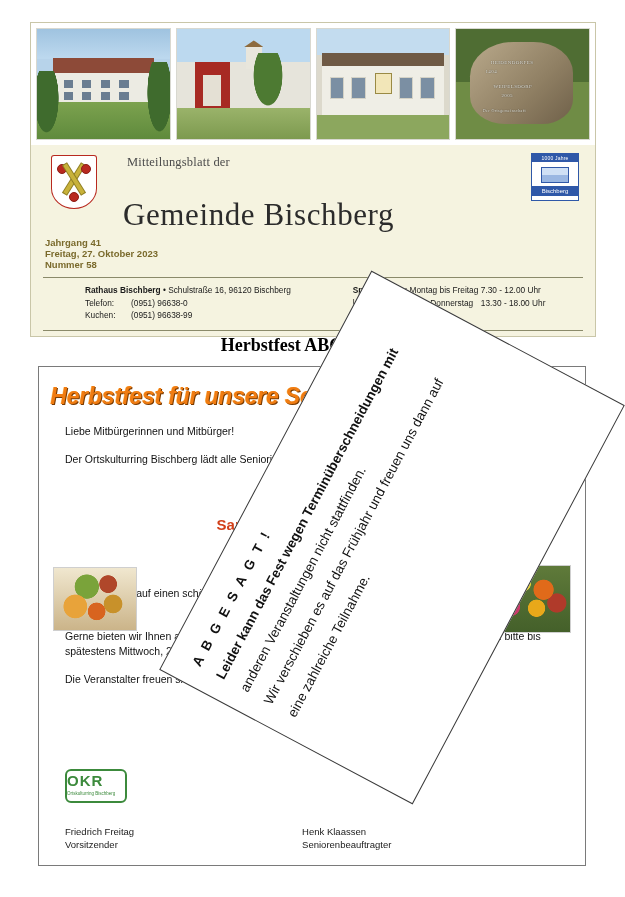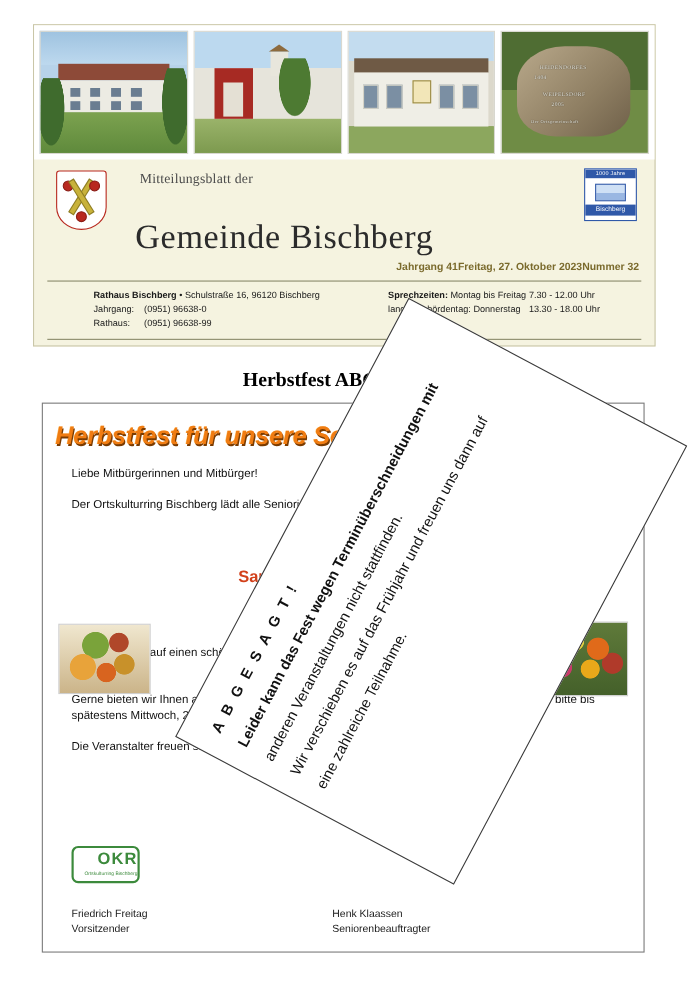--- a/index.html
+++ b/index.html
@@ -187,20 +187,21 @@
     line-height: 10px;
   }
 
   .issue-row {
     display: flex;
     justify-content: flex-end;
     padding: 2px 14px 7px 14px;
     font-size: 9.5px;
     font-weight: bold;
     color: #7a6a2c;
+    flex-direction: column;
   }
   .issue-row .mid { color: #7a6a2c; }
 
   .hairline {
     border-top: 1px solid #8a8a6a;
     margin: 0 12px;
   }
   .hairline2 {
     border-top: 1px solid #8a8a6a;
     margin: 0 12px 0 12px;
@@ -314,21 +315,21 @@
     bottom: 62px;
     width: 62px;
     height: 34px;
     border-radius: 6px;
     background: #ffffff;
     border: 2px solid #3c8a3c;
     box-sizing: border-box;
     color: #3c8a3c;
     font-size: 15px;
     font-weight: bold;
-    text-align: right;
+    text-align: left;
     line-height: 20px;
     letter-spacing: 1px;
   }
   .oka-logo small {
     display: block;
     font-size: 4.5px;
     line-height: 5px;
     font-weight: normal;
     letter-spacing: 0;
   }
@@ -431,37 +432,37 @@
     <div class="jubi">
       <div class="jubi-top">1000 Jahre</div>
       <div class="jubi-mid"></div>
       <div class="jubi-bot">Bischberg</div>
     </div>
   </div>
 
   <div class="issue-row">
     <div>Jahrgang 41</div>
     <div class="mid">Freitag, 27. Oktober 2023</div>
-    <div>Nummer 32</div>
+    <div>Nummer 58</div>
   </div>
 
   <div class="hairline"></div>
 
   <div class="contact-row">
     <div class="contact-left">
       <div>
         <b>Rathaus Bischberg</b>
         <span>• Schulstraße 16, 96120 Bischberg</span>
       </div>
       <div class="cr-line">
-        <span class="lbl" style="min-width:46px">Jahrgang:</span>
+        <span class="lbl" style="min-width:46px">Telefon:</span>
         <span>(0951) 96638-0</span>
       </div>
       <div class="cr-line">
-        <span class="lbl" style="min-width:46px">Rathaus:</span>
+        <span class="lbl" style="min-width:46px">Kuchen:</span>
         <span>(0951) 96638-99</span>
       </div>
     </div>
     <div class="contact-right">
       <div class="cr-line">
         <span class="lbl">
           <b>Sprechzeiten:</b>
           <span>Montag bis Freitag</span>
         </span>
         <span>7.30 - 12.00 Uhr</span>

